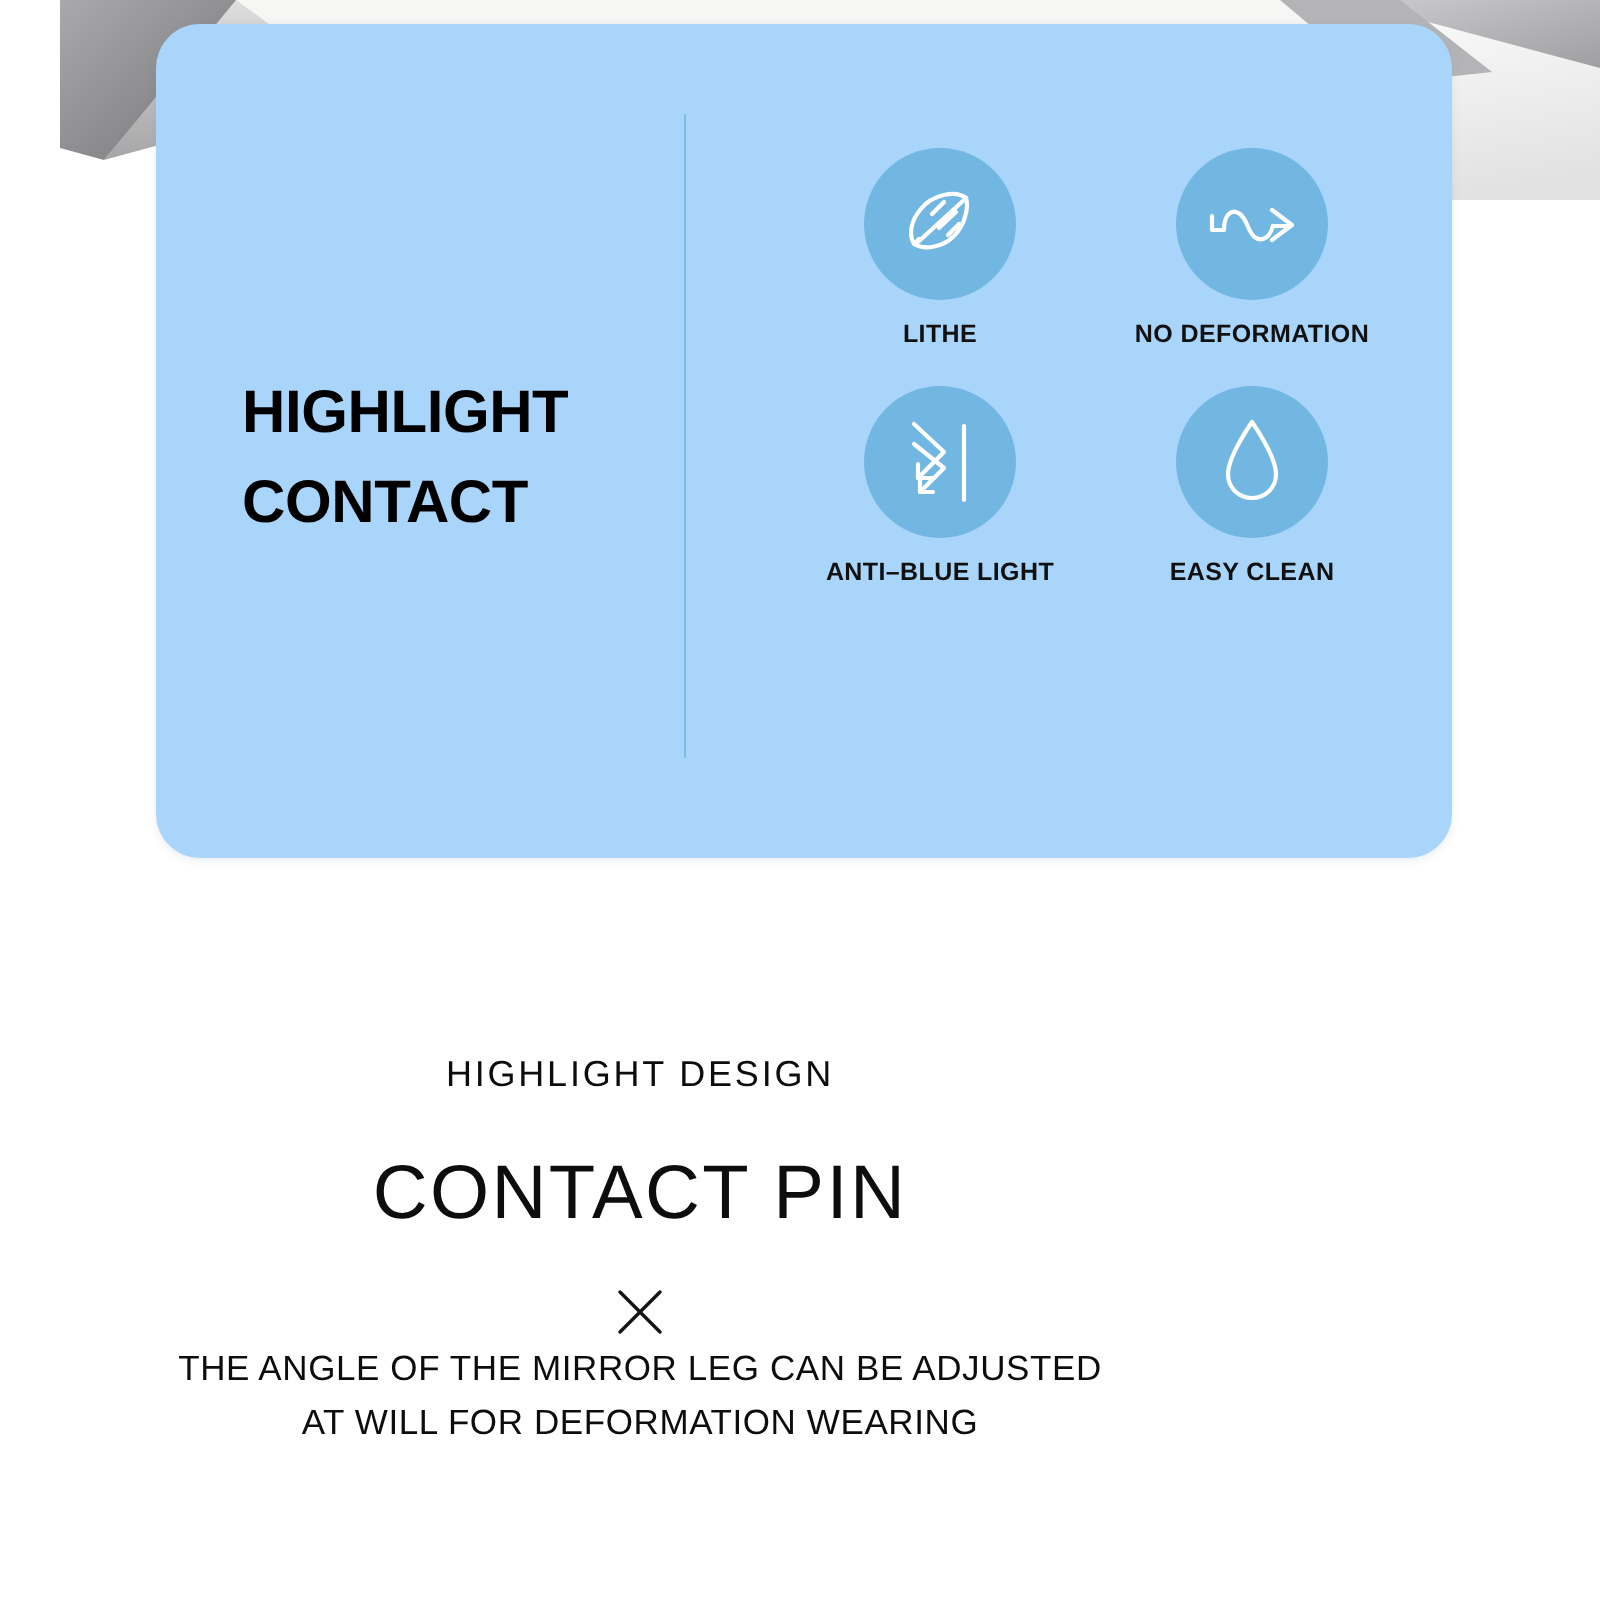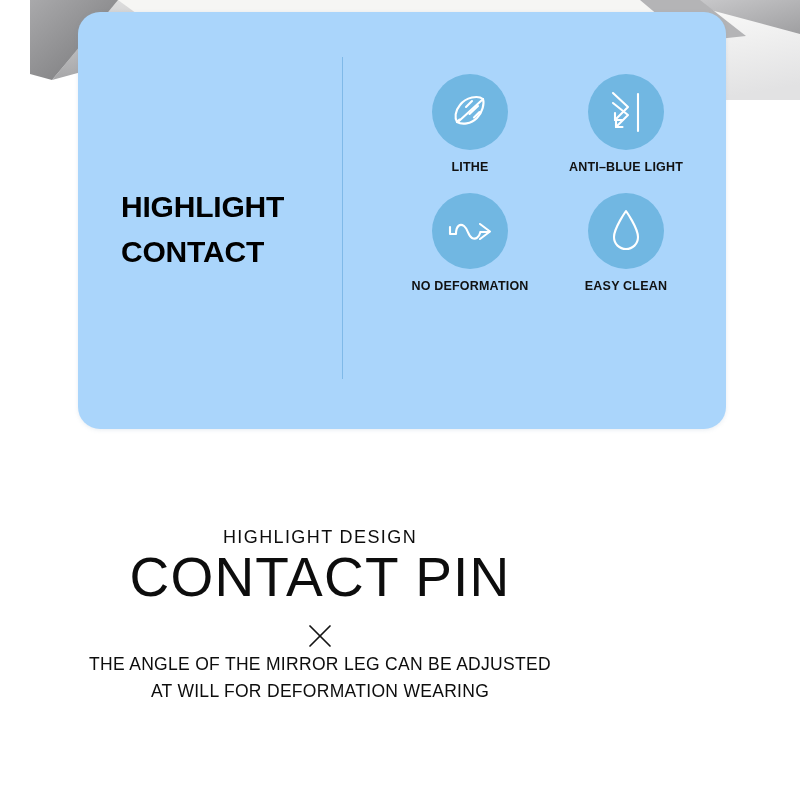--- a/index.html
+++ b/index.html
@@ -116,21 +116,22 @@
     color: #0d0d0d;
   }
 
   .eyebrow {
     font-size: 18px;
     letter-spacing: 1.4px;
     line-height: 24px;
   }
 
   .headline {
-    font-size: 55px;
+    margin-top: 20px;
+    font-size: 38px;
     letter-spacing: 1.2px;
     line-height: 56px;
   }
 
   .x-mark {
     margin-top: 16px;
     height: 30px;
     display: flex;
     align-items: center;
     justify-content: center;
@@ -207,50 +208,50 @@
               </g>
             </svg>
           </span>
         </div>
         <div class="feature-label">LITHE</div>
       </div>
 
       <div class="feature-item">
         <div class="feature-badge">
           <span>
-            <svg width="44" height="50" viewBox="0 0 44 50" xmlns="http://www.w3.org/2000/svg">
-              <g fill="none" stroke="#ffffff" stroke-width="2.1" stroke-linecap="round" stroke-linejoin="round">
-
-                <line x1="34" y1="7" x2="34" y2="44"></line>
-
-                <path d="M9 6 L24 20 L11 33"></path>
-                <path d="M11 33 L11 26 M11 33 L18 33"></path>
-
-                <path d="M9 16 L24 28 L12 40"></path>
-                <path d="M12 40 L12 33.5 M12 40 L18.5 40"></path>
-              </g>
-            </svg>
-          </span>
-        </div>
-        <div class="feature-label">ANTI–BLUE LIGHT</div>
-      </div>
-
-      <div class="feature-item">
-        <div class="feature-badge">
-          <span>
             <svg width="46" height="34" viewBox="0 0 46 34" xmlns="http://www.w3.org/2000/svg">
               <g fill="none" stroke="#ffffff" stroke-width="2.1" stroke-linecap="round" stroke-linejoin="round">
                 <path d="M3 13 L3 20 L9 20 C9 12 13 9 17 12 C21 15 21 22 25 24 C29 26 32 23 33.5 18"></path>
                 <path d="M33.5 18 L42 18"></path>
                 <path d="M33 10 L43 17.5 L33 25"></path>
               </g>
             </svg>
           </span>
         </div>
         <div class="feature-label">NO DEFORMATION</div>
+      </div>
+
+      <div class="feature-item">
+        <div class="feature-badge">
+          <span>
+            <svg width="44" height="50" viewBox="0 0 44 50" xmlns="http://www.w3.org/2000/svg">
+              <g fill="none" stroke="#ffffff" stroke-width="2.1" stroke-linecap="round" stroke-linejoin="round">
+
+                <line x1="34" y1="7" x2="34" y2="44"></line>
+
+                <path d="M9 6 L24 20 L11 33"></path>
+                <path d="M11 33 L11 26 M11 33 L18 33"></path>
+
+                <path d="M9 16 L24 28 L12 40"></path>
+                <path d="M12 40 L12 33.5 M12 40 L18.5 40"></path>
+              </g>
+            </svg>
+          </span>
+        </div>
+        <div class="feature-label">ANTI–BLUE LIGHT</div>
       </div>
 
       <div class="feature-item">
         <div class="feature-badge">
           <span>
             <svg width="34" height="46" viewBox="0 0 34 46" xmlns="http://www.w3.org/2000/svg">
               <g fill="none" stroke="#ffffff" stroke-width="2.1" stroke-linecap="round" stroke-linejoin="round">
                 <path d="M17 3 C17 3 5 20 5 29 C5 36 10.4 41 17 41 C23.6 41 29 36 29 29 C29 20 17 3 17 3 Z"></path>
               </g>
             </svg>

